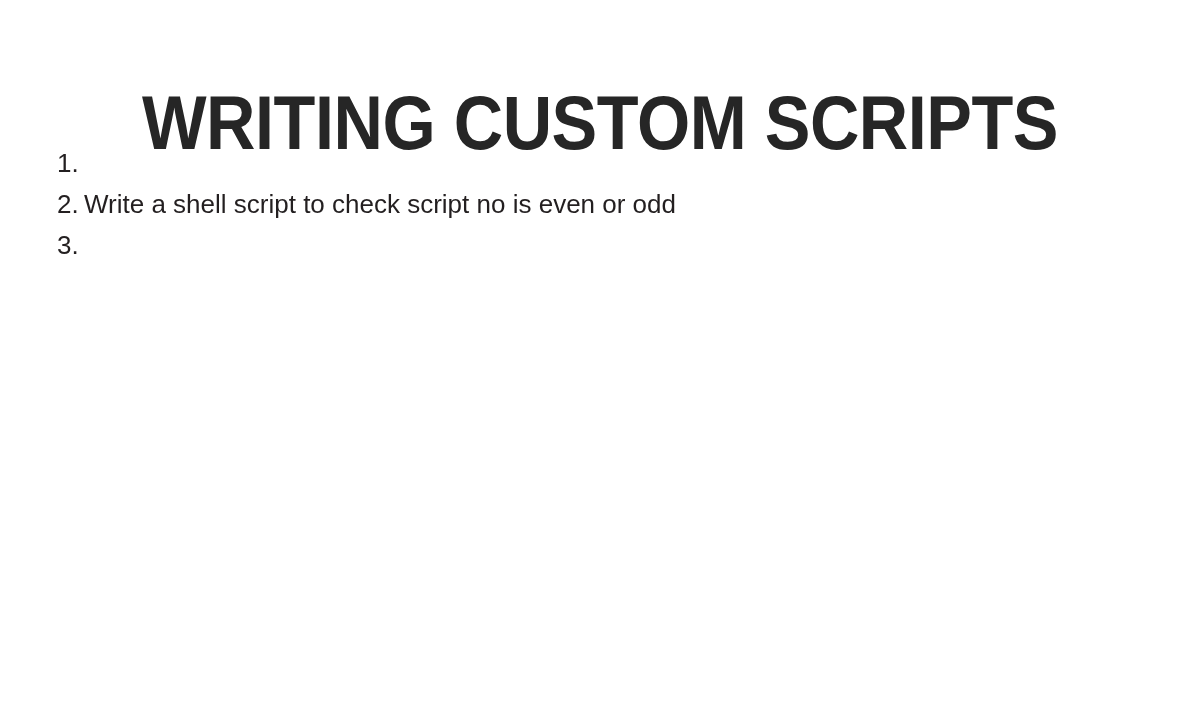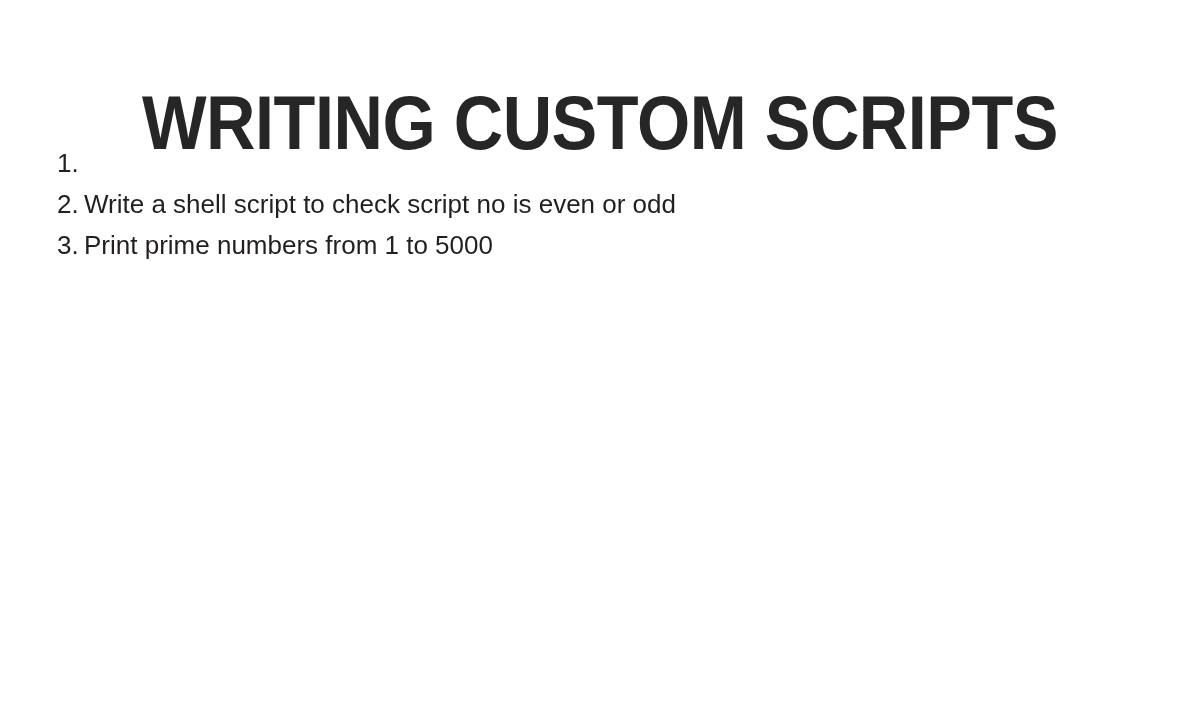--- a/index.html
+++ b/index.html
@@ -84,18 +84,17 @@
       <span class="item-marker">1.</span>
     </li>
 
     <li class="body-item">
       <span class="item-marker">2.</span>
       <span class="item-text">Write a shell script to check script no is even or odd</span>
     </li>
 
     <li class="body-item">
       <span class="item-marker">3.</span>
-      <span class="item-text">Print prime numbers from 1 to 5000</span>
     </li>
 
   </ol>
 
 </div>
 
 </body></html>

